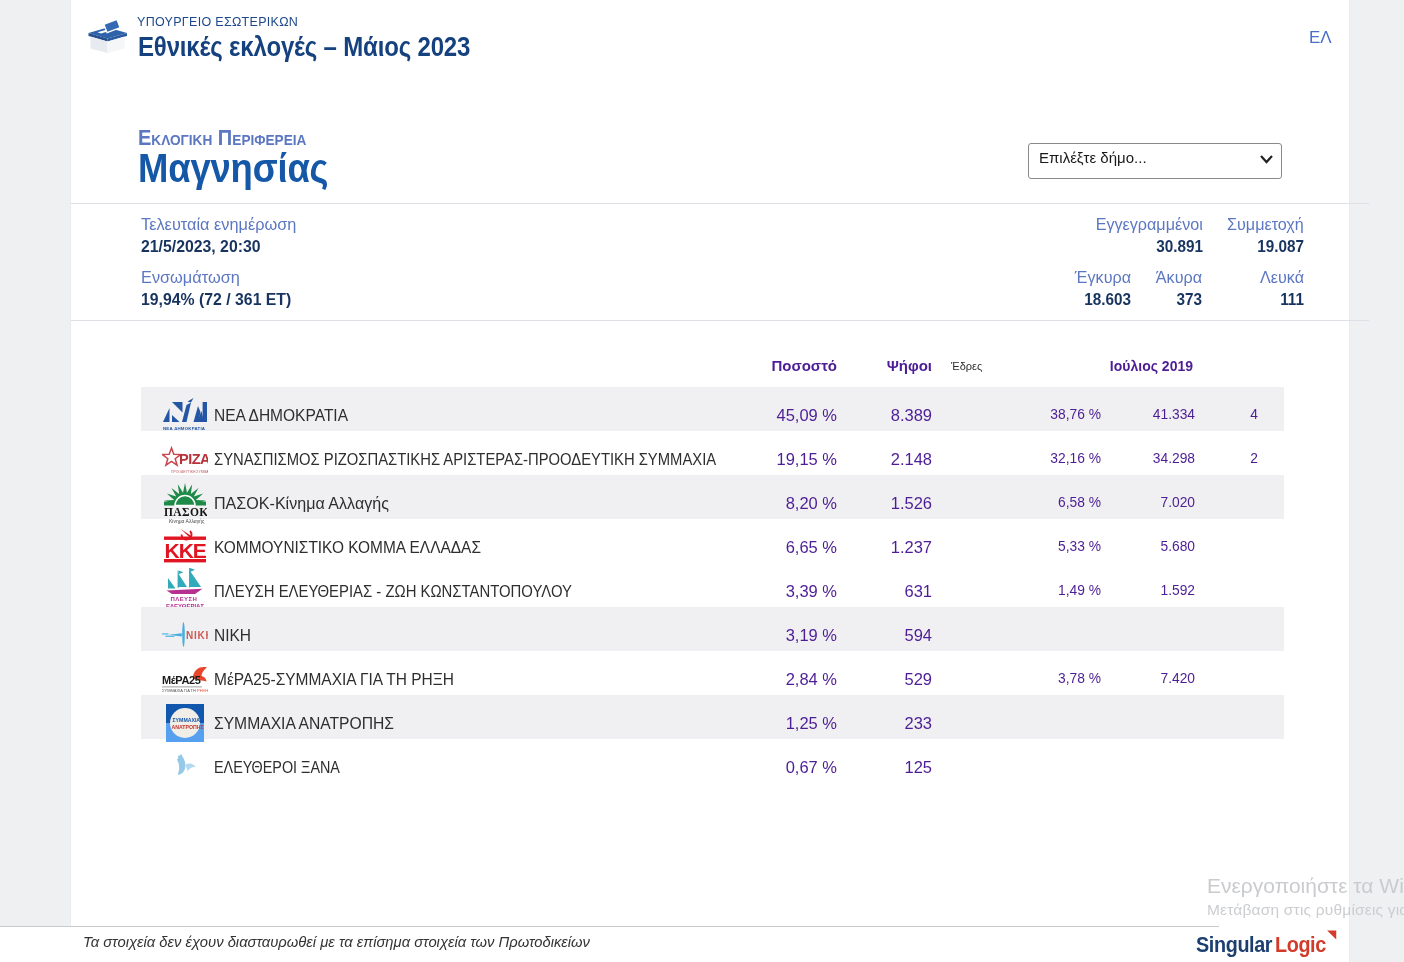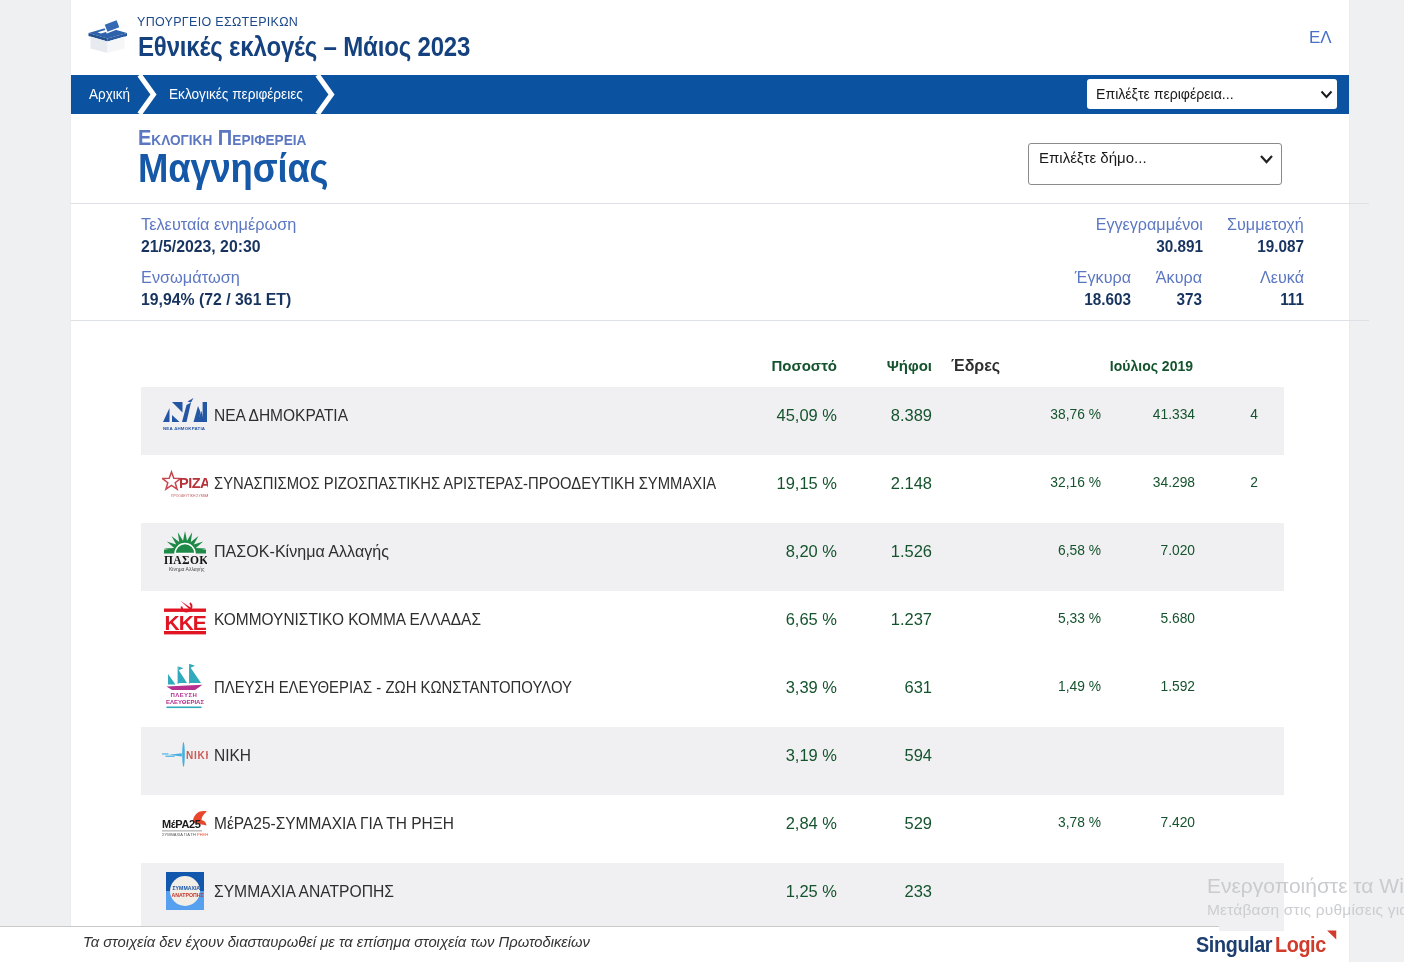--- a/index.html
+++ b/index.html
@@ -17,41 +17,41 @@
 
 .nav { position:absolute; left:0; top:75px; width:1278px; height:39px; background:#0b53a0; }
 .crumb { position:absolute; top:0; height:39px; line-height:39px; color:#fff; font-size:14.5px; white-space:nowrap; }
 .sep { position:absolute; top:0; }
 .sel1 { position:absolute; right:12px; top:4px; width:250px; height:30px; background:#fff; border-radius:3px; font-size:15px; color:#1a1a1a; line-height:30px; padding-left:9px; }
 .sel1 svg, .sel2 svg { position:absolute; right:8px; top:11px; }
 
 
 .sec-label { position:absolute; left:67px; top:125px; font-size:22px; font-weight:700; color:#5c77c2; font-variant:small-caps; letter-spacing:0px; transform:scaleX(0.91); transform-origin:0 50%; }
 .sec-title { position:absolute; left:67px; top:145px; font-size:40.5px; font-weight:700; color:#1558a8; transform:scaleX(0.9); transform-origin:0 50%; letter-spacing:-0.2px; }
-.sel2 { position:absolute; right:67px; top:143px; width:254px; height:42px; background:#fff; border:1px solid #8a8a8a; border-radius:3px; font-size:15px; color:#1a1a1a; line-height:28px; padding-left:10px; }
+.sel2 { position:absolute; right:67px; top:143px; width:254px; height:36px; background:#fff; border:1px solid #8a8a8a; border-radius:3px; font-size:15px; color:#1a1a1a; line-height:28px; padding-left:10px; }
 .sel2 svg { top:10px; }
 
 
 .stats { position:absolute; left:0; top:203px; width:1298px; height:118px; border-top:1px solid #dde1e6; border-bottom:1px solid #dde1e6; }
 .lbl { color:#5c77c2; font-size:17px; }
 .lbl.lft { transform:scaleX(0.96); transform-origin:0 50%; }
 .val.lft { transform:scaleX(0.93); transform-origin:0 50%; }
 .lbl.rgt { transform:scaleX(0.95); transform-origin:100% 50%; }
 .val.rgt { transform:scaleX(0.9); transform-origin:100% 50%; }
 .val { color:#17335f; font-size:17px; font-weight:700; }
 .st { position:absolute; }
 
 
 .tbl { position:absolute; left:70px; top:345px; width:1143px; }
 .thead { position:relative; height:42px; font-size:15px; font-weight:700; color:#2e2e2e; }
-.row { position:relative; height:68px; }
+.row { position:relative; height:44px; }
 .row.odd { background:#f0f0f2; }
 .logo { position:absolute; left:20px; top:0; width:48px; height:56px; display:flex; align-items:center; justify-content:center; }
 .pname { position:absolute; left:73px; top:0; height:56px; line-height:56px; font-size:16.5px; color:#2e2e2e; white-space:nowrap; transform:scaleX(0.92); transform-origin:0 50%; }
-.cell { position:absolute; top:0; height:56px; line-height:56px; font-size:16.5px; color:#14532d; text-align:left; }
+.cell { position:absolute; top:0; height:56px; line-height:56px; font-size:16.5px; color:#4c1d95; text-align:left; }
 .cell.small { font-size:13.8px; }
 .c1 { right:447px; } 
 .c2 { right:352px; } 
 .c4 { right:183px; } 
 .c5 { right:89px; }  
 .c6 { right:26px; }  
 
 
 .footer { position:absolute; left:0; top:926px; width:1219px; height:36px; background:#fff; border-top:1px solid #c9c9c9; z-index:5; }
 .foot-note { position:absolute; left:83px; top:6px; font-size:15px; font-style:italic; color:#333; transform:scaleX(0.985); transform-origin:0 50%; white-space:nowrap; }
@@ -80,35 +80,20 @@
         </g>
         <polygon points="2.5,17.5 2.5,29.5 19.5,34 19.5,22.5" fill="#e7eaef"></polygon>
         <polygon points="36.5,17.5 36.5,29.5 19.5,34 19.5,22.5" fill="#f5f6f8"></polygon>
       </svg>
     </div>
     <div class="hdr-min">ΥΠΟΥΡΓΕΙΟ ΕΣΩΤΕΡΙΚΩΝ</div>
     <div class="hdr-h1">Εθνικές εκλογές – Μάιος 2023</div>
     <div class="hdr-el">ΕΛ</div>
   </div>
 
-  <div class="nav">
-    <span class="crumb" style="left:18px; transform:scaleX(0.93); transform-origin:0 50%;">Αρχική</span>
-    <svg class="sep" style="left:66px;" width="22" height="39" viewBox="0 0 22 39">
-        <path d="M2.5 0 L16.5 19.5 L2.5 39" stroke="#fff" stroke-width="5" fill="none"></path>
-      </svg>
-    <span class="crumb" style="left:98px; transform:scaleX(0.94); transform-origin:0 50%;">Εκλογικές περιφέρειες</span>
-    <svg class="sep" style="left:244px;" width="22" height="39" viewBox="0 0 22 39">
-        <path d="M2.5 0 L16.5 19.5 L2.5 39" stroke="#fff" stroke-width="5" fill="none"></path>
-      </svg>
-    <div class="sel1"><span style="display:inline-block; transform:scaleX(0.94); transform-origin:0 50%;">Επιλέξτε περιφέρεια...</span>
-      <svg style="right:4px;" width="13" height="9" viewBox="0 0 13 9">
-          <path d="M1.5 1.5 L6.5 7 L11.5 1.5" stroke="#1a1a1a" stroke-width="2" fill="none"></path>
-        </svg>
-    </div>
-  </div>
 
   <div class="sec-label">Εκλογικη Περιφερεια</div>
   <div class="sec-title">Μαγνησίας</div>
   <div class="sel2">Επιλέξτε δήμο...
     <svg style="right:7px;" width="15" height="10" viewBox="0 0 15 10">
         <path d="M2 2 L7.5 8 L13 2" stroke="#222" stroke-width="2.2" fill="none"></path>
       </svg>
   </div>
 
   <div class="stats">
@@ -127,21 +112,21 @@
     <div class="st lbl rgt" style="right:167px; top:64px; text-align:right; width:55px;">Άκυρα</div>
     <div class="st val rgt" style="right:167px; top:86px; text-align:right; width:55px;">373</div>
     <div class="st lbl rgt" style="right:65px; top:64px; text-align:right; width:52px;">Λευκά</div>
     <div class="st val rgt" style="right:65px; top:86px; text-align:right; width:52px;">111</div>
   </div>
 
   <div class="tbl">
     <div class="thead">
       <span class="cell c1" style="height:42px;line-height:42px;font-size:15px;font-weight:700;">Ποσοστό</span>
       <span class="cell c2" style="height:42px;line-height:42px;font-size:15px;font-weight:700;">Ψήφοι</span>
-      <span style="position:absolute;left:810px;top:0;height:42px;line-height:42px;font-size:16px;font-weight:700;">Έδρες</span>
+      <span style="position:absolute;left:810px;top:0;height:42px;line-height:42px;font-size:11px;font-weight:400;">Έδρες</span>
       <span class="cell" style="right:91px;height:42px;line-height:42px;font-size:14px;font-weight:700;">Ιούλιος 2019</span>
     </div>
 
     <div class="row odd">
       <div class="logo">
           <svg width="44" height="34" viewBox="0 0 44 34">
         <g fill="#2456a4">
           <polygon points="0,24 6.5,10 6.5,24"></polygon>
           <polygon points="9,4 19.5,4 19.5,14.5"></polygon>
           <polygon points="9,17 16.5,24 9,24"></polygon>

